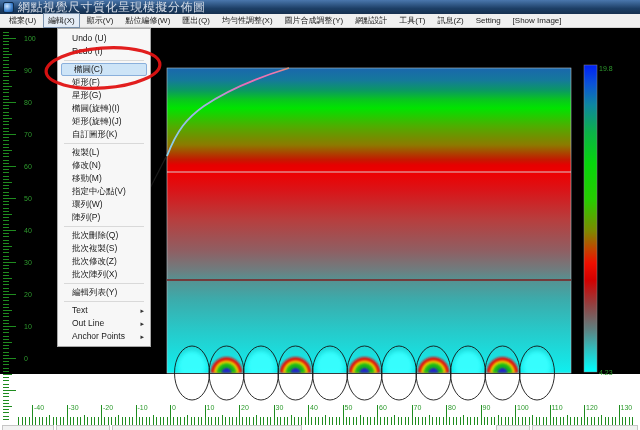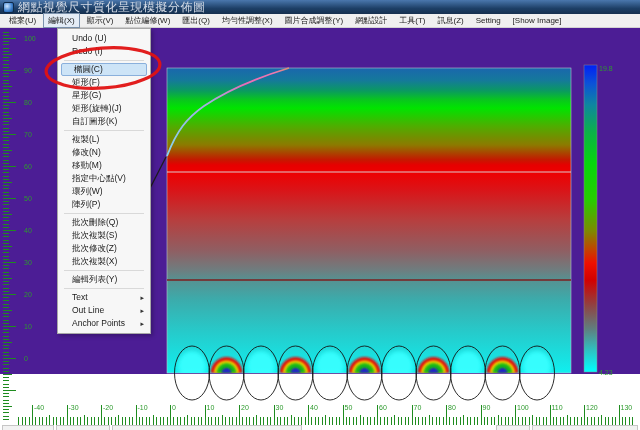--- a/index.html
+++ b/index.html
@@ -19,21 +19,21 @@
   .titlebar .title{font-size:12px;color:#d4dbe6;white-space:nowrap;letter-spacing:.5px;}
   
   .menubar{
     position:absolute;left:0;top:14px;width:640px;height:14px;
     background:#f0f0f0;border-bottom:1px solid #d2d2d2;box-sizing:border-box;
     display:flex;align-items:center;padding-left:4px;gap:2px;
   }
   .menubar .mitem{font-size:8px;color:#222;padding:1px 4px;white-space:nowrap;border:1px solid transparent;}
   .menubar .mitem.active{border:1px solid #7b92ad;background:#e4ecf6;}
   
-  .workspace{position:absolute;left:0;top:28px;width:640px;height:346px;background:#4c1d95;}
+  .workspace{position:absolute;left:0;top:28px;width:640px;height:346px;background:#000000;}
   #canvas-svg{position:absolute;left:0;top:0;z-index:1;}
   
   .ruler{position:absolute;z-index:2;pointer-events:none;}
   .tick{position:absolute;background:#1f8c1f;}
   .rlabel{position:absolute;color:#2e9b2e;font-size:7px;line-height:7px;white-space:nowrap;}
   
   .cbar-label{position:absolute;color:#2e9b2e;font-size:7px;z-index:2;}
   
   .context-menu{
     position:absolute;left:57px;top:0;width:94px;z-index:20;
@@ -546,20 +546,23 @@
       <div class="menu-item hl">
         <span>橢圓(C)</span>
       </div>
       <div class="menu-item">
         <span>矩形(F)</span>
       </div>
       <div class="menu-item">
         <span>星形(G)</span>
       </div>
       <div class="menu-item">
+        <span>橢圓(旋轉)(I)</span>
+      </div>
+      <div class="menu-item">
         <span>矩形(旋轉)(J)</span>
       </div>
       <div class="menu-item">
         <span>自訂圖形(K)</span>
       </div>
       <div class="menu-sep"></div>
       <div class="menu-item">
         <span>複製(L)</span>
       </div>
       <div class="menu-item">
@@ -581,21 +584,21 @@
       <div class="menu-item">
         <span>批次刪除(Q)</span>
       </div>
       <div class="menu-item">
         <span>批次複製(S)</span>
       </div>
       <div class="menu-item">
         <span>批次修改(Z)</span>
       </div>
       <div class="menu-item">
-        <span>批次複製(X)</span>
+        <span>批次陣列(X)</span>
       </div>
       <div class="menu-sep"></div>
       <div class="menu-item">
         <span>編輯列表(Y)</span>
       </div>
       <div class="menu-sep"></div>
       <div class="menu-item">
         <span>Text</span>
         <span class="arrow">▸</span>
       </div>

